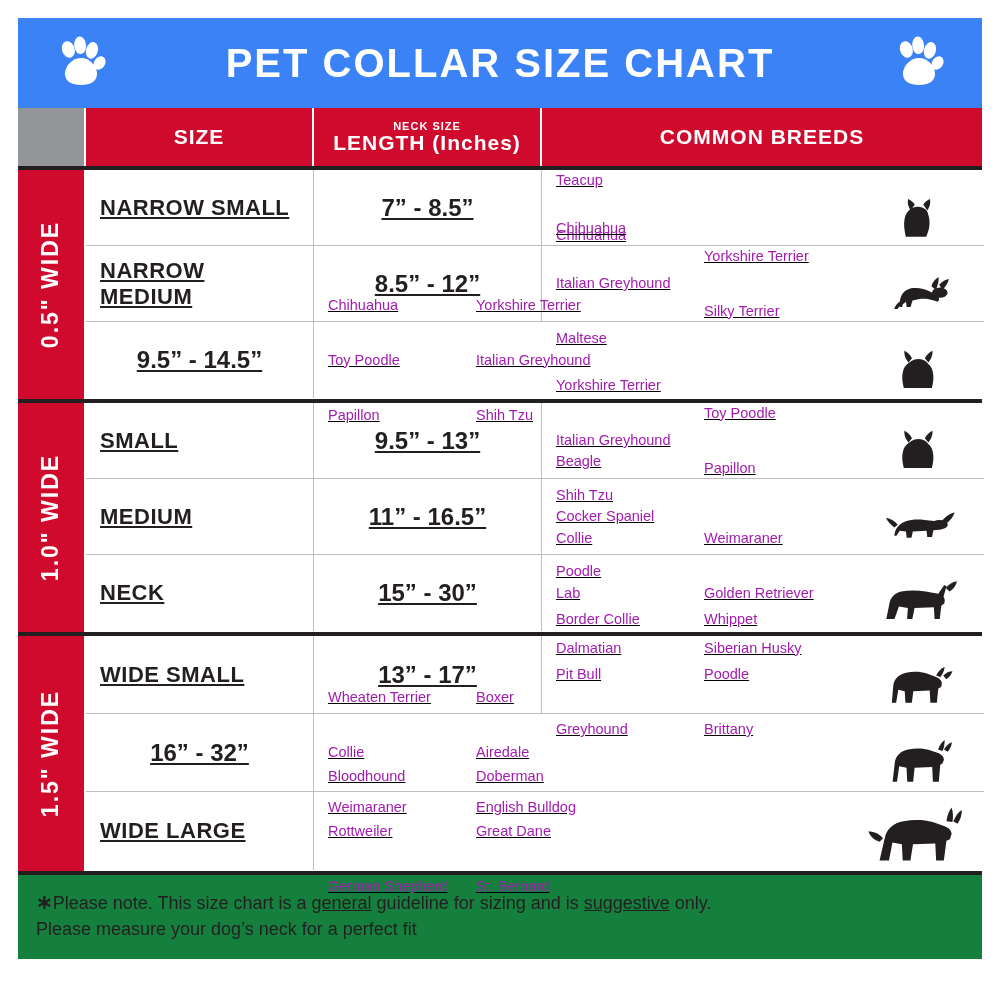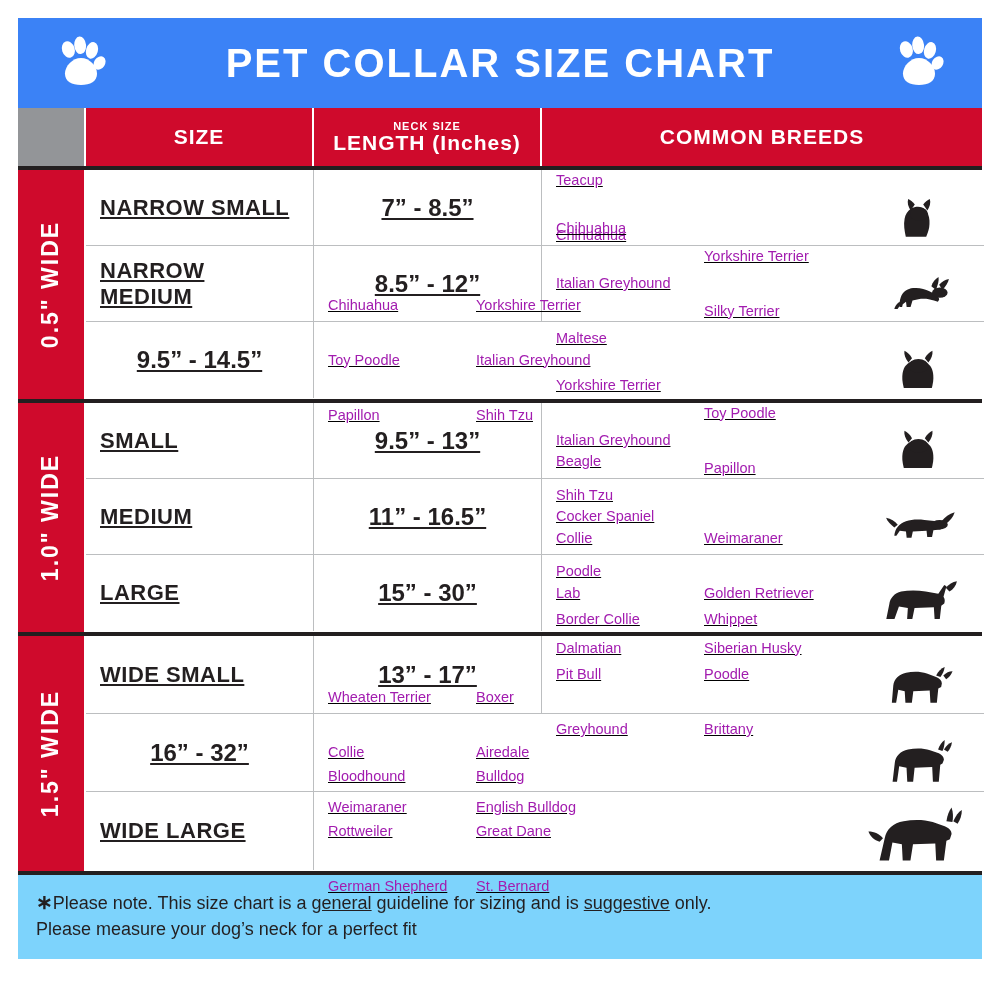--- a/index.html
+++ b/index.html
@@ -166,21 +166,21 @@
     display: flex;
     align-items: flex-end;
     justify-content: center;
     height: 100%;
     padding-bottom: 6px;
     box-sizing: border-box;
   }
 
   
   .note {
-    background: #7dd3fc;
+    background: #15803d;
     color: #231f20;
     font-size: 18px;
     line-height: 26px;
     padding: 14px 18px 14px 18px;
     box-sizing: border-box;
     border-top: 4px solid #231f20;
     height: 88px;
   }
   .note u { text-decoration: underline; }
   .note .star { font-size: 20px; font-weight: bold; }
@@ -363,21 +363,21 @@
                   <path d="M24 52c1-10 7-18 17-21 8-3 18-3 27-2l18 2c5 1 8 3 9 6 1 3-1 5-4 6l-10 1-2 10h-7l-1-9-20 1-2 9h-7l-1-9-9-1-5 7z"></path>
                   <path d="M92 32c6-7 12-12 20-14-2 7-7 13-13 17z"></path>
                   <ellipse cx="90" cy="36" rx="12" ry="7"></ellipse>
                   <path d="M24 40c-5-4-10-8-12-14 7 1 13 5 17 10z"></path>
                 </g>
               </svg>
             </div>
           </div>
         </div>
         <div class="row last">
-          <div class="cell size-cell col-size">LARGE</div>
+          <div class="cell size-cell col-size">NECK</div>
           <div class="cell len-cell col-len">15” - 30”</div>
           <div class="cell breed-cell">
             <div class="breed-cols">
               <div class="breed-col">
                 <div>Collie</div>
                 <div>Lab</div>
                 <div>Dalmatian</div>
               </div>
               <div class="breed-col second">
                 <div>Weimaraner</div>
@@ -459,21 +459,21 @@
         <div class="row last" style="height:78px">
           <div class="cell size-cell col-size">WIDE LARGE</div>
           <div class="cell breed-cell">
             <div class="breed-cols">
               <div class="breed-col">
                 <div>Bloodhound</div>
                 <div>Rottweiler</div>
                 <div>German Shepherd</div>
               </div>
               <div class="breed-col second">
-                <div>Bulldog</div>
+                <div>Doberman</div>
                 <div>Great Dane</div>
                 <div>St. Bernard</div>
               </div>
             </div>
             <div class="dog-icon">
               <svg viewBox="0 0 120 70" width="104" height="60" aria-hidden="true">
                 <g fill="#231f20">
                   <path d="M14 66l6-26c2-11 10-18 22-20 11-2 24-2 34 1l14 5c5 2 8 5 8 9l-2 6-4 2-3 23h-9l-1-20-26 1-3 19h-9l-1-19-11-2-4 21z"></path>
                   <path d="M92 20c1-7 3-12 6-16 2 6 2 12 1 17z"></path>
                   <path d="M100 20c3-6 6-11 10-13 0 6-2 12-5 16z"></path>

